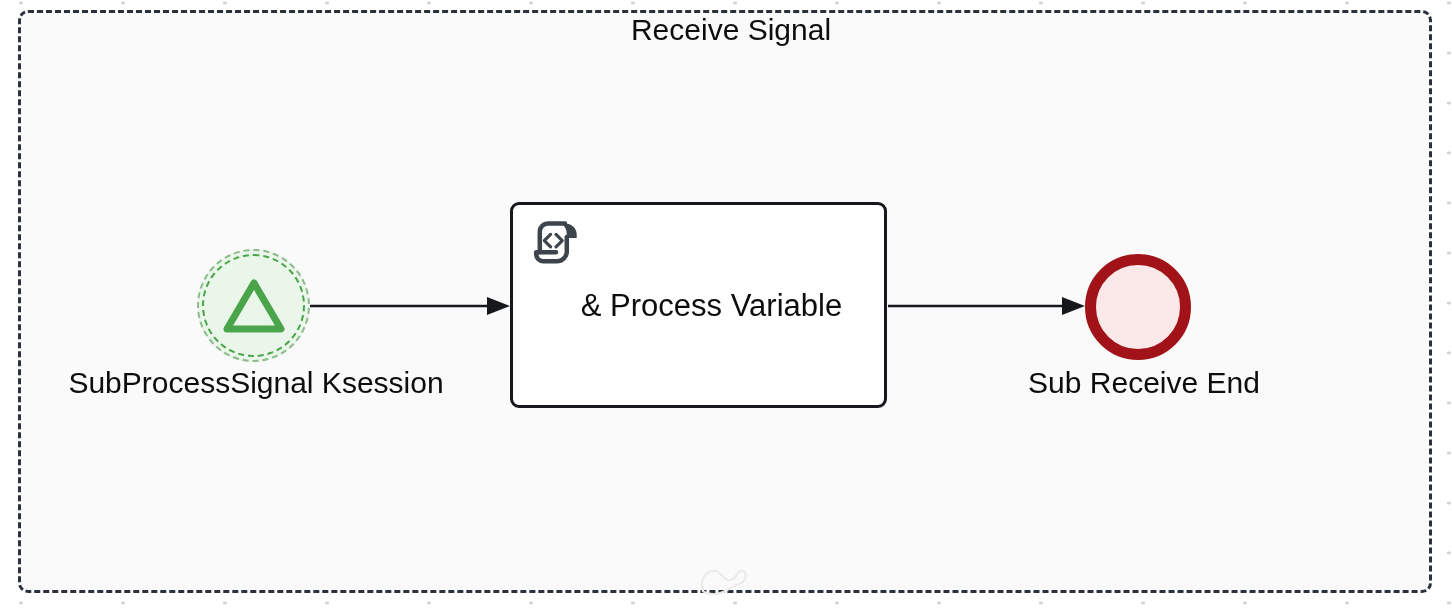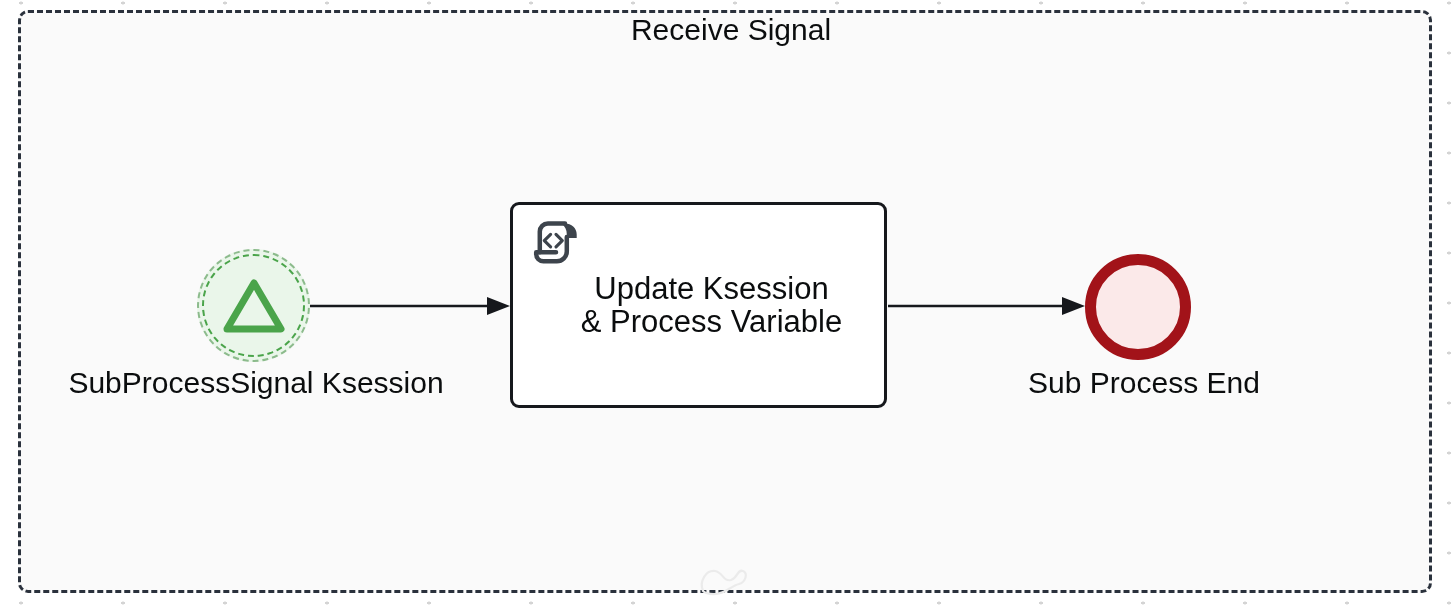--- a/index.html
+++ b/index.html
@@ -104,25 +104,24 @@
 
   <div class="task">
     <svg class="task-icon" viewBox="0 0 60 54">
       <path d="M40 2 c7 0 13 5 13 12 v4 h-11 v-4 c0 -5 -2 -9 -6 -12 z" fill="#3d444c"></path>
       <path d="M42 17 v16 c0 6 -5 11 -11 11 H16 c-4.5 0 -8 -3.5 -8 -8 v-2 h22" fill="none" stroke="#3d444c" stroke-width="5" stroke-linejoin="round" stroke-linecap="round"></path>
       <path d="M12 34 V11 c0 -5 4 -9 9 -9 h19" fill="none" stroke="#3d444c" stroke-width="5" stroke-linejoin="round" stroke-linecap="round"></path>
       <path d="M24 14 l-7 7 7 7" fill="none" stroke="#3d444c" stroke-width="3.5" stroke-linejoin="round" stroke-linecap="round"></path>
       <path d="M30 14 l7 7 -7 7" fill="none" stroke="#3d444c" stroke-width="3.5" stroke-linejoin="round" stroke-linecap="round"></path>
     </svg>
     <div class="task-label">
-      <div>Update Ksession</div>
       <div>&amp; Process Variable</div>
     </div>
   </div>
 
   <div class="end-event"></div>
-  <div class="node-label end-label">Sub Process End</div>
+  <div class="node-label end-label">Sub Receive End</div>
 
   <svg class="watermark" width="54" height="36" viewBox="0 0 54 36">
     <path d="M7 28 C3 18 10 7 19 8 C27 9 27 19 35 17 C42 15 41 6 47 8 C52 10 50 19 43 21 C35 23 30 30 20 31 C13 31.5 9 30 7 28 Z" fill="none" stroke="#ebebeb" stroke-width="2.2" stroke-linejoin="round"></path>
   </svg>
 
 </div>
 
 </body></html>

